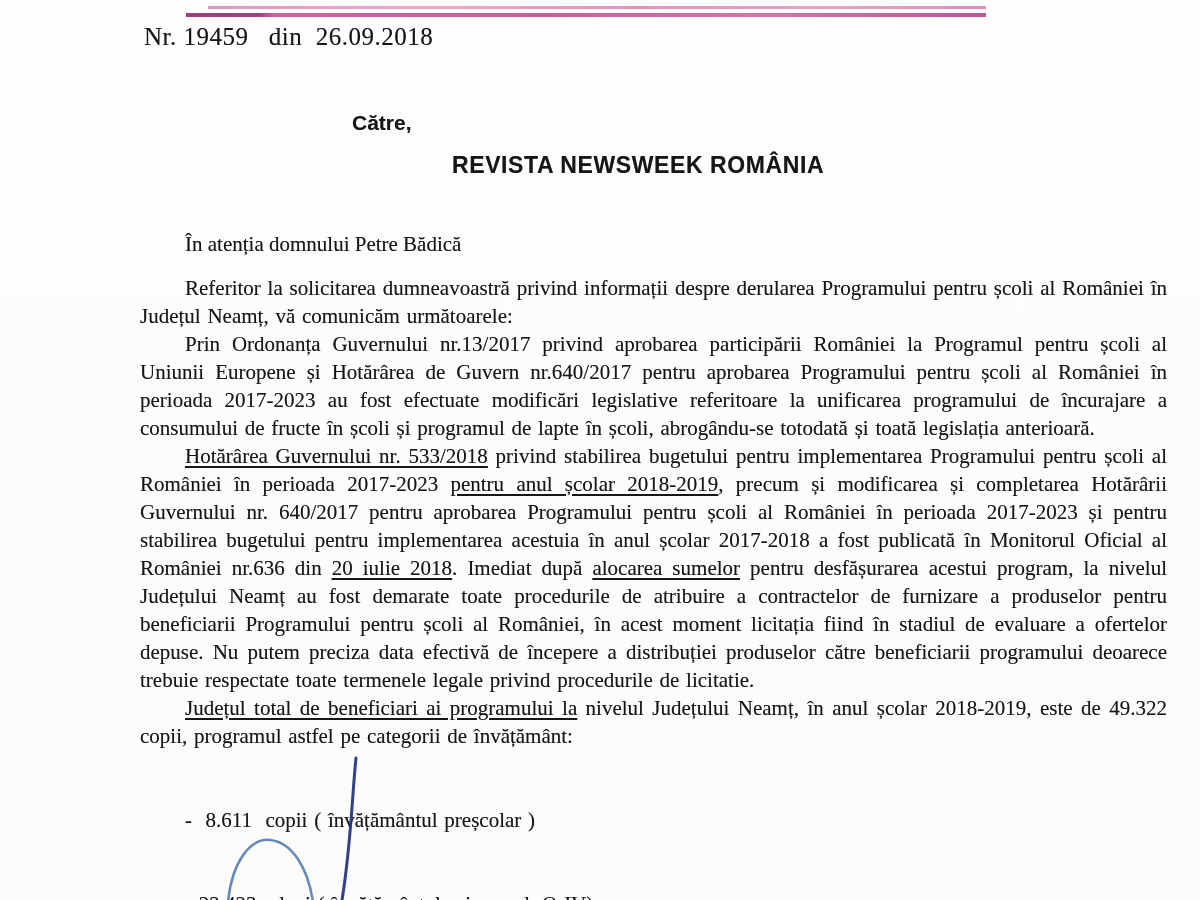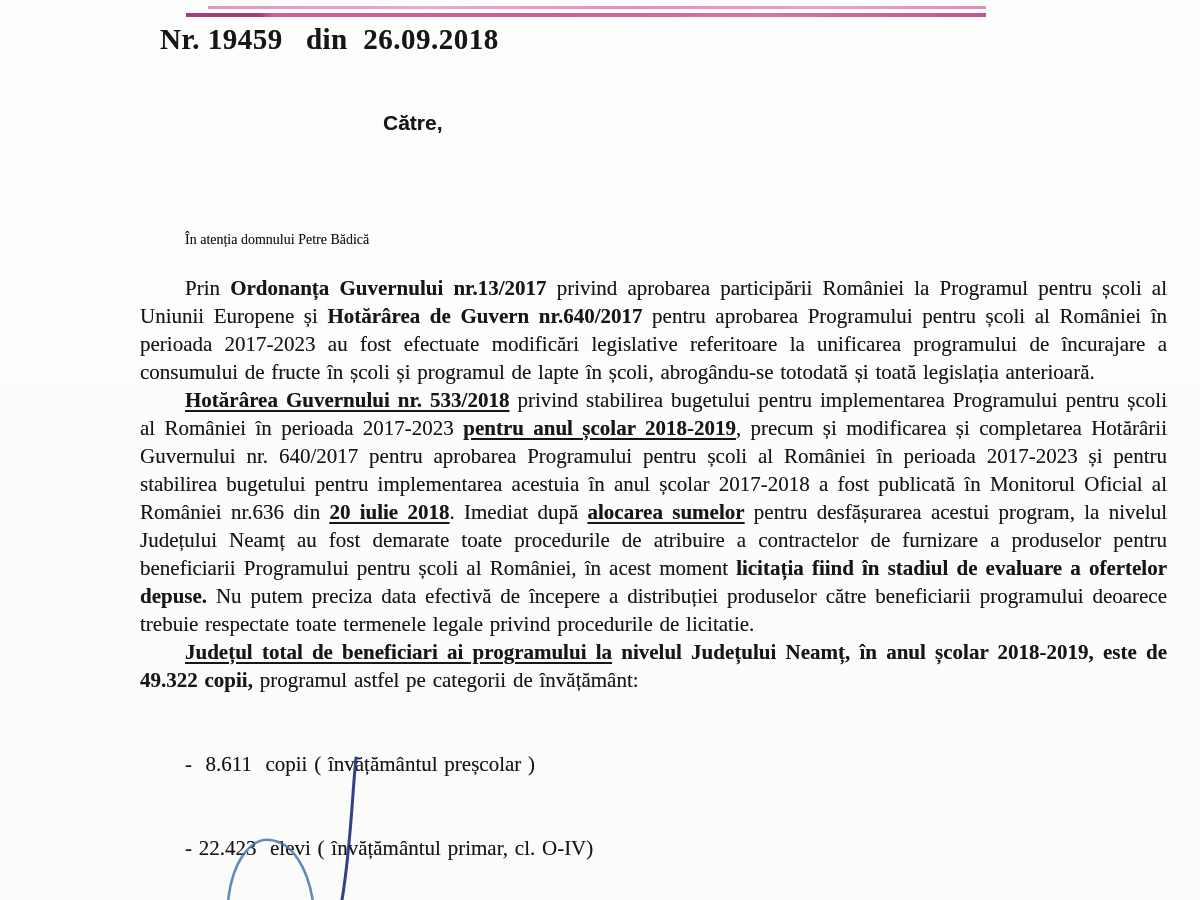--- a/index.html
+++ b/index.html
@@ -9,55 +9,59 @@
     font-family:"Liberation Serif","DejaVu Serif",serif;
     color:#161616;
     text-shadow:0 0 .6px rgba(30,30,30,.45);
   }
   
   .topline{position:absolute;left:186px;top:5px;width:800px;height:14px;}
   .topline .bar1{position:absolute;left:22px;top:1px;width:778px;height:3px;
     background:linear-gradient(90deg,#d887b4,#e79cc2 28%,#db7fb0 55%,#e293bd 80%,#d37dae);opacity:.85;}
   .topline .bar2{position:absolute;left:0;top:8px;width:800px;height:4px;
     background:linear-gradient(90deg,#a23d80 0%,#a23d80 9%,#cc61a2 11%,#c75f9f 45%,#d673ac 72%,#bd5596 100%);}
-  .refnum{position:absolute;left:160px;top:23px;font-size:29px;font-weight:700;
+  .refnum{position:absolute;left:144px;top:23px;font-size:25px;font-weight:400;
     white-space:pre;letter-spacing:.5px;}
-  .salutation{position:absolute;left:383px;top:111px;font-size:21px;font-weight:700;
+  .salutation{position:absolute;left:352px;top:111px;font-size:21px;font-weight:700;
     font-family:"Liberation Sans","DejaVu Sans",sans-serif;}
   .recipient{position:absolute;left:452px;top:152px;font-size:23px;font-weight:700;
     font-family:"Liberation Sans","DejaVu Sans",sans-serif;letter-spacing:.6px;}
-  .attention{position:absolute;left:185px;top:232px;font-size:14px;}
+  .attention{position:absolute;left:185px;top:232px;font-size:21px;}
   .main{position:absolute;left:140px;top:274px;width:1027px;
     font-size:21px;line-height:28px;text-align:justify;word-spacing:1.5px;}
   .para{margin:0;text-indent:45px;}
-  .b{font-weight:700;}
+  .b{font-weight:400;}
   .u{text-decoration:underline;text-decoration-thickness:2px;text-underline-offset:3px;}
   .list{margin:0;padding-left:45px;white-space:pre;text-align:left;}
   .list .item{line-height:28px;}
   .ink{position:absolute;left:0;top:0;width:1200px;height:900px;pointer-events:none;}
 </style>
 </head>
 <body>
 
 <div class="page">
 
   <div class="topline">
     <div class="bar1"></div>
     <div class="bar2"></div>
   </div>
 
   <div class="refnum">Nr. 19459   din  26.09.2018</div>
 
   <div class="salutation">Către,</div>
 
+  <div class="recipient">REVISTA NEWSWEEK ROMÂNIA</div>
 
   <div class="attention">În atenția domnului Petre Bădică</div>
 
   <div class="main">
 
+    <p class="para">
+      <span class="run">Referitor la solicitarea dumneavoastră privind informații despre derularea Programului pentru școli al României în Județul Neamț, vă comunicăm următoarele:</span>
+    </p>
 
     <p class="para">
       <span class="run">Prin </span><span class="run b">Ordonanța Guvernului nr.13/2017</span><span class="run"> privind aprobarea participării României la Programul pentru școli al Uniunii Europene și </span><span class="run b">Hotărârea de Guvern nr.640/2017</span><span class="run"> pentru aprobarea Programului pentru școli al României în perioada 2017-2023 au fost efectuate modificări legislative referitoare la unificarea programului de încurajare a consumului de fructe în școli și programul de lapte în școli, abrogându-se totodată și toată legislația anterioară.</span>
     </p>
 
     <p class="para">
       <span class="run b u">Hotărârea Guvernului nr. 533/2018</span><span class="run"> privind stabilirea bugetului pentru implementarea Programului pentru școli al României în perioada 2017-2023 </span><span class="run b u">pentru anul școlar 2018-2019</span><span class="run">, precum și modificarea și completarea Hotărârii Guvernului nr. 640/2017 pentru aprobarea Programului pentru școli al României în perioada 2017-2023 și pentru stabilirea bugetului pentru implementarea acestuia în anul școlar 2017-2018 a fost publicată în Monitorul Oficial al României nr.636 din </span><span class="run b u">20 iulie 2018</span><span class="run">. Imediat după </span><span class="run b u">alocarea sumelor</span><span class="run"> pentru desfășurarea acestui program, la nivelul Județului Neamț au fost demarate toate procedurile de atribuire a contractelor de furnizare a produselor pentru beneficiarii Programului pentru școli al României, în acest moment </span><span class="run b">licitația fiind în stadiul de evaluare a ofertelor depuse.</span><span class="run"> Nu putem preciza data efectivă de începere a distribuției produselor către beneficiarii programului deoarece trebuie respectate toate termenele legale privind procedurile de licitatie.</span>
     </p>
 
     <p class="para">

